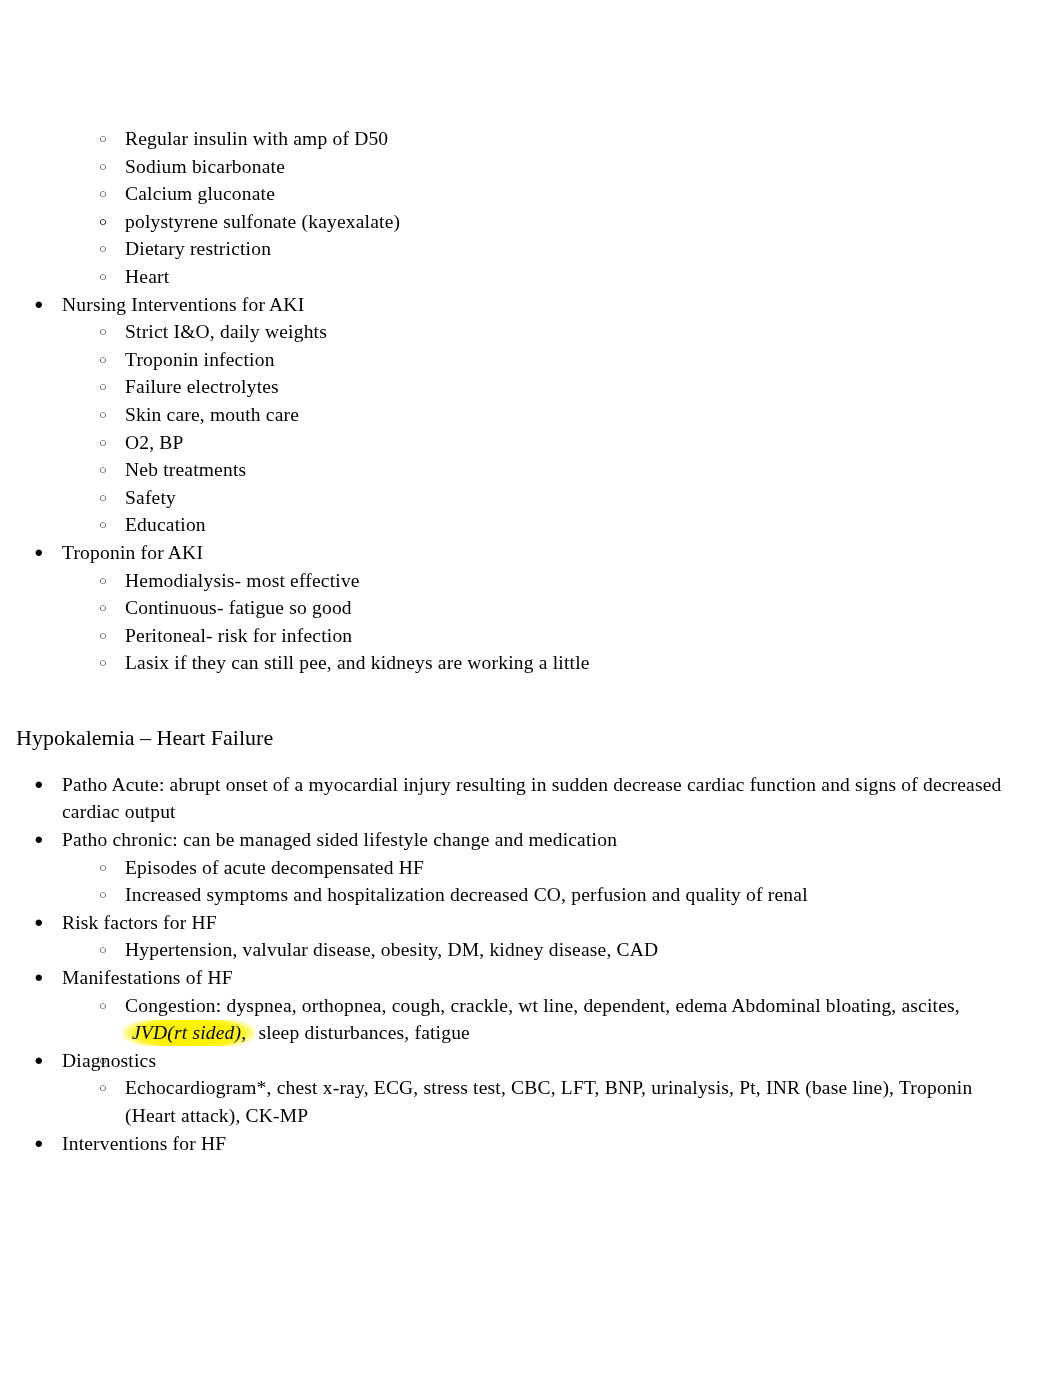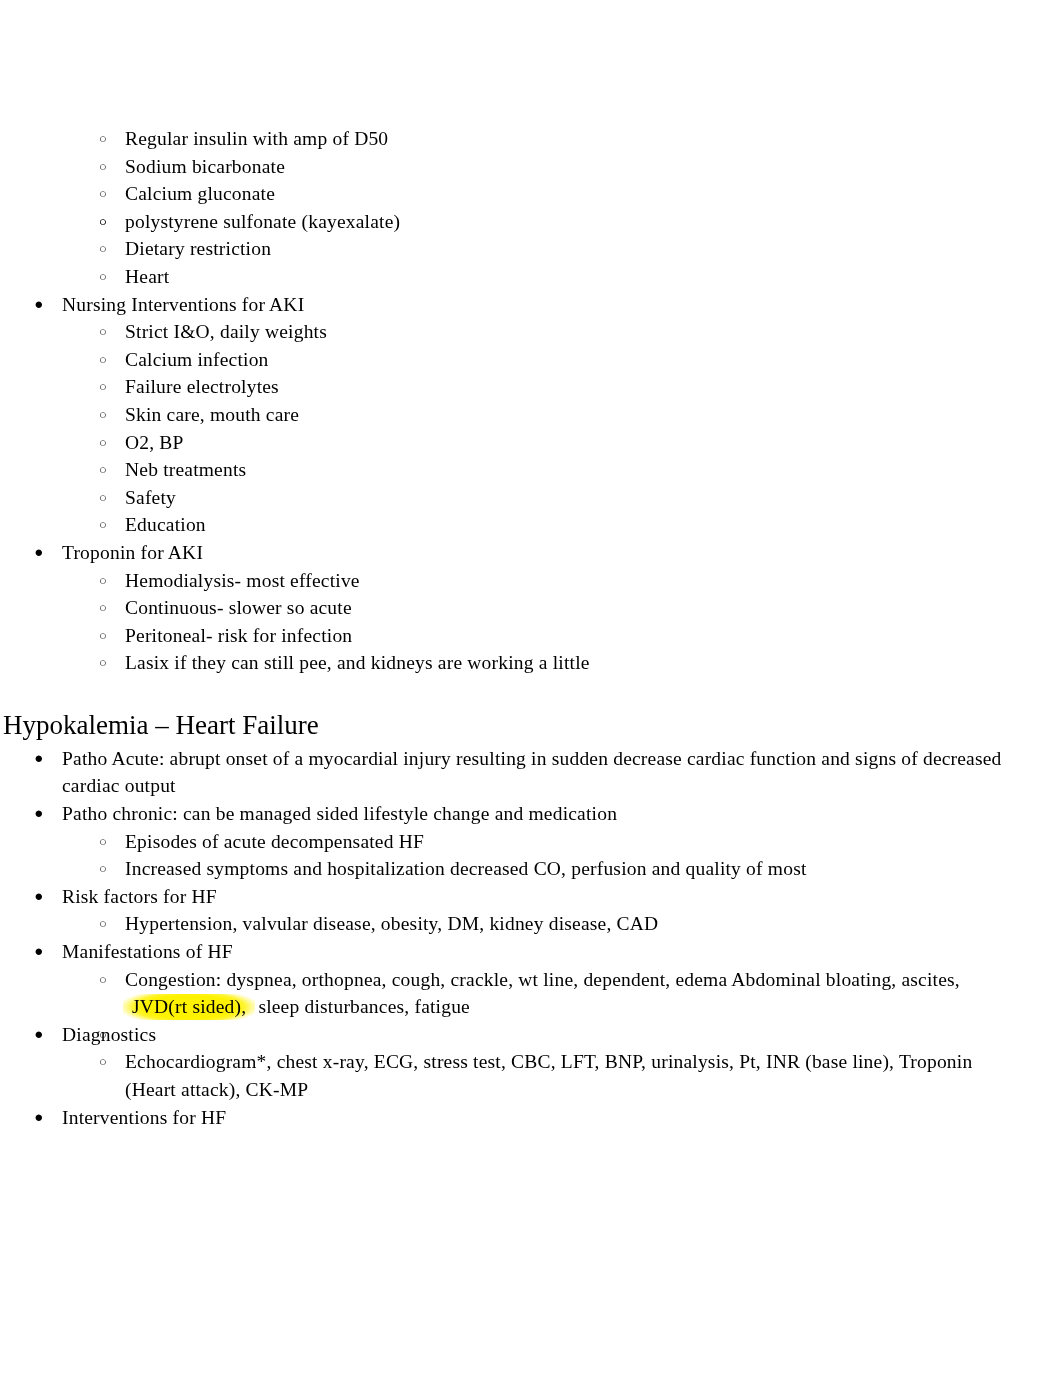--- a/index.html
+++ b/index.html
@@ -72,41 +72,42 @@
     color: #000;
   }
 
   .txt {
     display: block;
   }
 
   
   .section-heading {
     font-family: "Liberation Serif", "DejaVu Serif", serif;
-    font-size: 27px;
+    font-size: 22px;
     line-height: 30px;
     font-weight: 400;
-    margin: 3px;
+    margin: 16px;
     padding: 0 0 2px 0;
   }
 
   .gap-before-heading {
     height: 30px;
   }
 
   
   .hl {
     background: radial-gradient(ellipse 54% 72% at 50% 50%,
                 #fff200 0%, #fff200 62%,
                 rgba(255,242,0,0.82) 78%,
                 rgba(255,242,0,0.35) 90%,
                 rgba(255,242,0,0) 100%);
     padding: 2px 9px 3px 9px;
     margin: 0 -2px;
     border-radius: 3px;
+    font-style: italic;
   }
 
   .sp-wide {
     display: inline-block;
     width: 14px;
   }
 </style>
 </head>
 <body>
 
@@ -149,21 +150,21 @@
     </li>
   </ul>
 
   <ul class="lvl2">
     <li>
       <span class="bul">○</span>
       <span class="txt">Strict I&amp;O, daily weights</span>
     </li>
     <li>
       <span class="bul">○</span>
-      <span class="txt">Calcium infection</span>
+      <span class="txt">Troponin infection</span>
     </li>
     <li>
       <span class="bul">○</span>
       <span class="txt">Failure electrolytes</span>
     </li>
     <li>
       <span class="bul">○</span>
       <span class="txt">Skin care, mouth care</span>
     </li>
     <li>
@@ -191,21 +192,21 @@
     </li>
   </ul>
 
   <ul class="lvl2">
     <li>
       <span class="bul">○</span>
       <span class="txt">Hemodialysis- most effective</span>
     </li>
     <li>
       <span class="bul">○</span>
-      <span class="txt">Continuous- slower so acute</span>
+      <span class="txt">Continuous- fatigue so good</span>
     </li>
     <li>
       <span class="bul">○</span>
       <span class="txt">Peritoneal- risk for infection</span>
     </li>
     <li>
       <span class="bul">○</span>
       <span class="txt">Lasix if they can still pee, and kidneys are working a little</span>
     </li>
   </ul>
@@ -228,21 +229,21 @@
     </li>
   </ul>
 
   <ul class="lvl2">
     <li>
       <span class="bul">○</span>
       <span class="txt">Episodes of acute decompensated HF</span>
     </li>
     <li>
       <span class="bul">○</span>
-      <span class="txt">Increased symptoms and hospitalization decreased CO, perfusion and quality of most</span>
+      <span class="txt">Increased symptoms and hospitalization decreased CO, perfusion and quality of renal</span>
     </li>
   </ul>
 
   <ul class="lvl1">
     <li>
       <span class="bul">●</span>
       <span class="txt">Risk factors for HF</span>
     </li>
   </ul>
 

